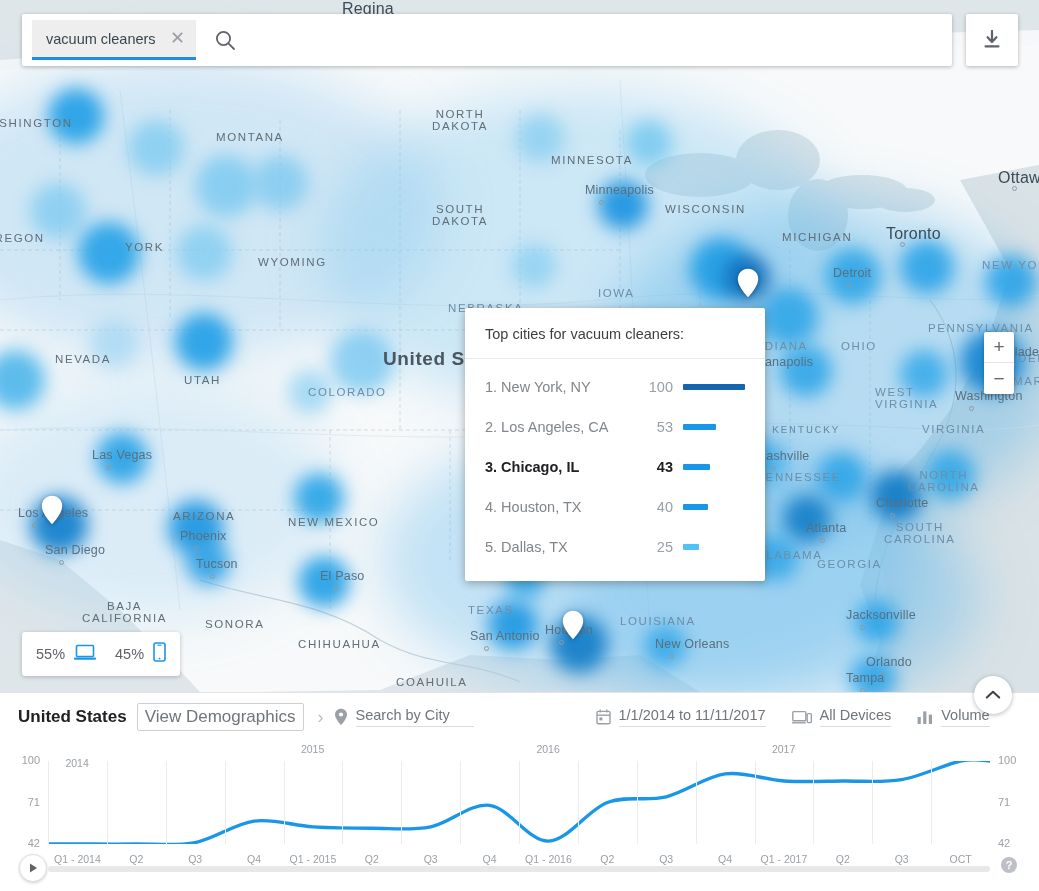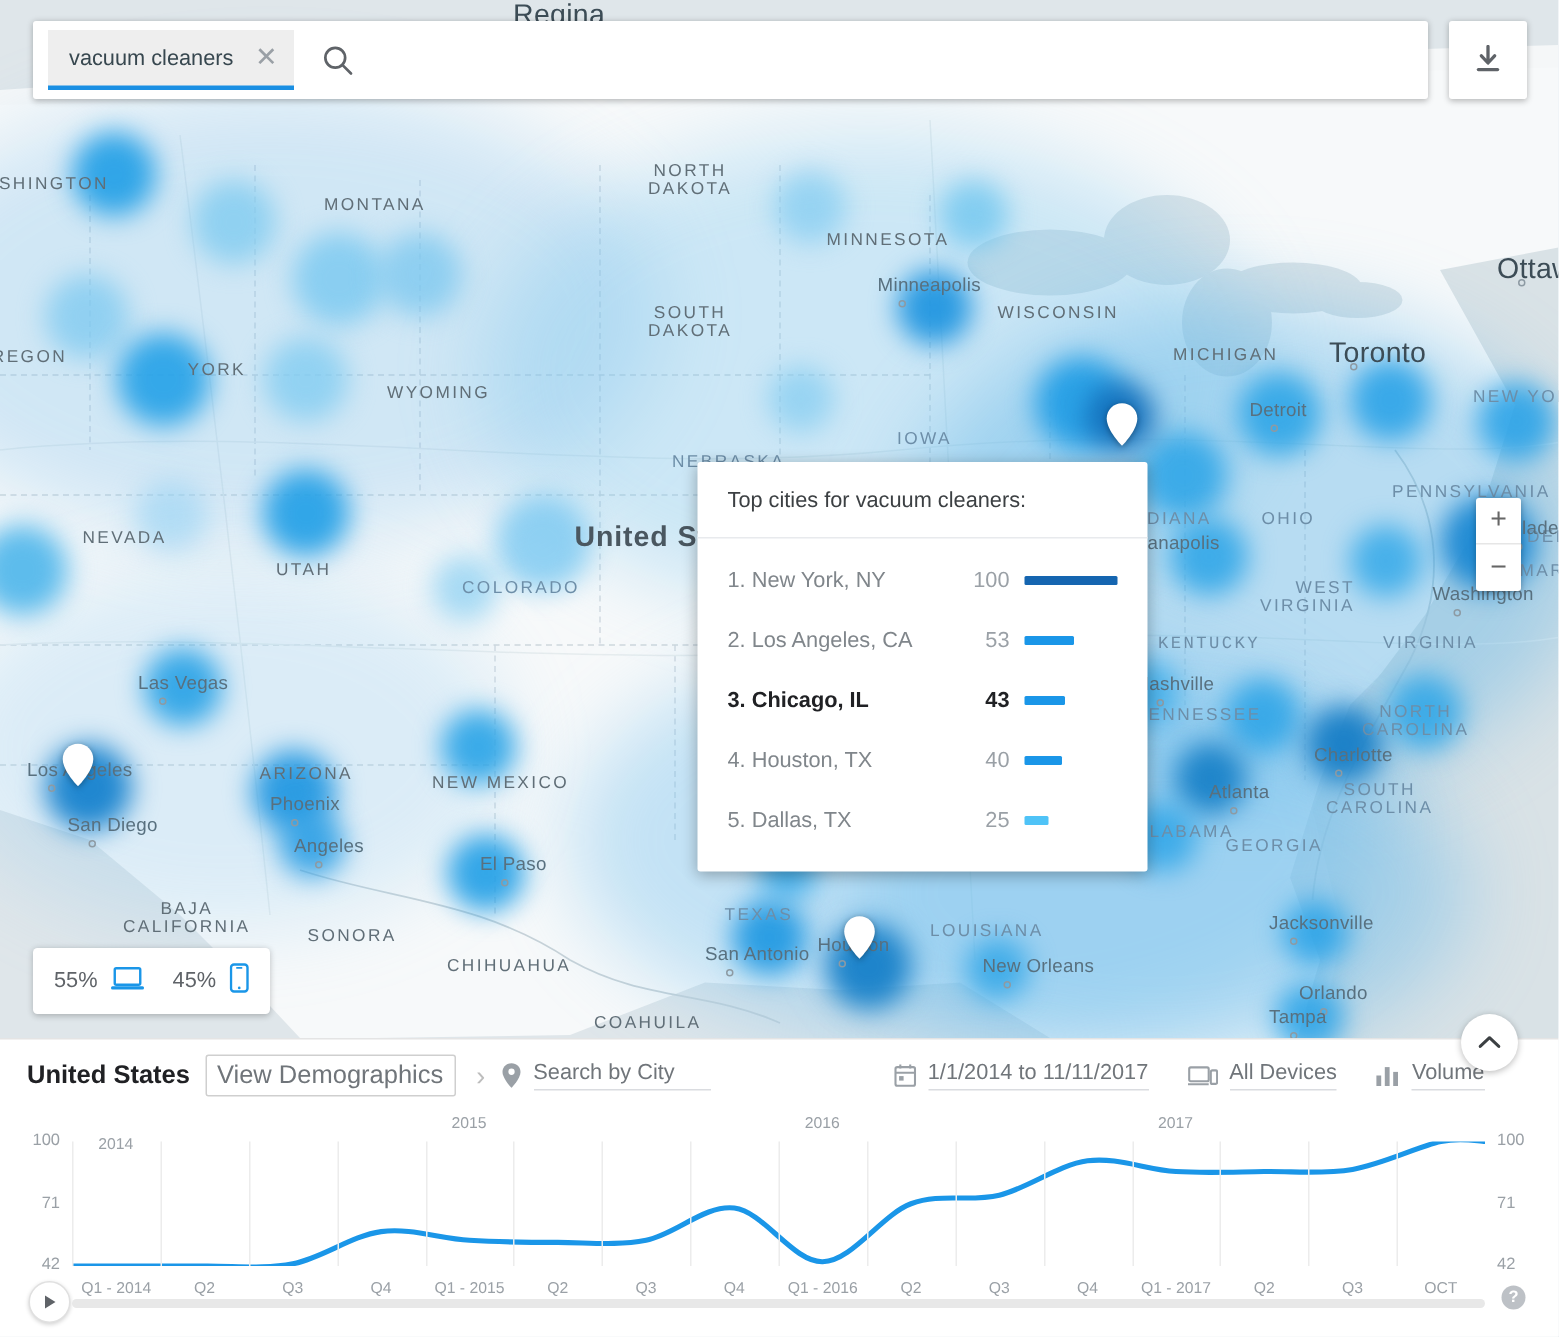--- a/index.html
+++ b/index.html
@@ -16,21 +16,21 @@
     background: #eaeff2; overflow: hidden;
   }
   .map-canvas { position: absolute; inset: 0; }
   .map-label {
     position: absolute; color: #5f6b72; letter-spacing: 1.6px;
     white-space: nowrap; pointer-events: none; font-weight: 400;
   }
   .map-label.state { font-size: 11.5px; color: #606e77; }
   .map-label.state-blue { color: #6d8ea8; }
   .map-label.city { letter-spacing: 0.2px; font-size: 12.5px; color: #58707f; }
-  .map-label.city-dark { letter-spacing: 0.2px; font-size: 19px; color: #3c4c56; }
+  .map-label.city-dark { letter-spacing: 0.2px; font-size: 16px; color: #3c4c56; }
   .map-label.country {
     font-size: 19px; font-weight: bold; color: #4a5760; letter-spacing: 0.6px;
   }
   .city-dot {
     position: absolute; width: 5px; height: 5px; border-radius: 50%;
     border: 1px solid #8d9aa3; background: transparent; pointer-events: none;
   }
 
   
   .blob {
@@ -304,29 +304,29 @@
         <div class="map-label state" style="left: 258px; top: 256px;">WYOMING</div>
         <div class="map-label state state-blue" style="left: 598px; top: 287px;">IOWA</div>
         <div class="map-label state state-blue" style="left: 448px; top: 302px;">NEBRASKA</div>
         <div class="map-label state" style="left: 55px; top: 353px;">NEVADA</div>
         <div class="map-label state" style="left: 184px; top: 374px;">UTAH</div>
         <div class="map-label state state-blue" style="left: 308px; top: 386px;">COLORADO</div>
         <div class="map-label state state-blue" style="left: 750px; top: 340px;">INDIANA</div>
         <div class="map-label state state-blue" style="left: 841px; top: 340px;">OHIO</div>
         <div class="map-label state state-blue" style="left: 928px; top: 322px;">PENNSYLVANIA</div>
         <div class="map-label state state-blue" style="left: 982px; top: 259px; text-align: center;">NEW YORK</div>
-        <div class="map-label state state-blue" style="left: 840px; top: 386px; text-align: right;">WEST<br>VIRGINIA</div>
+        <div class="map-label state state-blue" style="left: 875px; top: 386px; text-align: left;">WEST<br>VIRGINIA</div>
         <div class="map-label state state-blue" style="left: 772px; top: 423px; font-family: Liberation Mono, monospace;">KENTUCKY</div>
         <div class="map-label state state-blue" style="left: 922px; top: 423px;">VIRGINIA</div>
         <div class="map-label state state-blue" style="left: 757px; top: 471px;">TENNESSEE</div>
         <div class="map-label state state-blue" style="left: 908px; top: 469px; text-align: center;">NORTH<br>CAROLINA</div>
         <div class="map-label state state-blue" style="left: 884px; top: 521px; text-align: center;">SOUTH<br>CAROLINA</div>
         <div class="map-label state" style="left: 173px; top: 510px;">ARIZONA</div>
         <div class="map-label state" style="left: 288px; top: 516px; text-align: center;">NEW MEXICO</div>
-        <div class="map-label state state-blue" style="left: 468px; top: 604px; margin-left: 15px;">TEXAS</div>
+        <div class="map-label state state-blue" style="left: 468px; top: 604px;">TEXAS</div>
         <div class="map-label state state-blue" style="left: 620px; top: 615px;">LOUISIANA</div>
         <div class="map-label state state-blue" style="left: 757px; top: 549px;">ALABAMA</div>
         <div class="map-label state state-blue" style="left: 817px; top: 558px;">GEORGIA</div>
         <div class="map-label state" style="left: 82px; top: 600px; text-align: center;">BAJA<br>CALIFORNIA</div>
         <div class="map-label state" style="left: 205px; top: 618px;">SONORA</div>
         <div class="map-label state" style="left: 298px; top: 638px;">CHIHUAHUA</div>
         <div class="map-label state" style="left: 396px; top: 676px;">COAHUILA</div>
         <div class="map-label state state-blue" style="left: 1013px; top: 375px;">MARYLAND</div>
         <div class="map-label state state-blue" style="left: 1018px; top: 352px;">DELAWARE</div>
       </div>
@@ -348,21 +348,21 @@
         <div class="map-label city" style="left: 955px; top: 389px;">Washington</div>
         <div class="city-dot" style="left: 969px; top: 406px;"></div>
         <div class="map-label city" style="left: 92px; top: 448px;">Las Vegas</div>
         <div class="city-dot" style="left: 106px; top: 465px;"></div>
         <div class="map-label city" style="left: 18px; top: 506px;">Los Angeles</div>
         <div class="city-dot" style="left: 32px; top: 523px;"></div>
         <div class="map-label city" style="left: 45px; top: 543px;">San Diego</div>
         <div class="city-dot" style="left: 59px; top: 560px;"></div>
         <div class="map-label city" style="left: 180px; top: 529px;">Phoenix</div>
         <div class="city-dot" style="left: 194px; top: 546px;"></div>
-        <div class="map-label city" style="left: 196px; top: 557px;">Angeles</div>
+        <div class="map-label city" style="left: 196px; top: 557px;">Tucson</div>
         <div class="city-dot" style="left: 210px; top: 574px;"></div>
         <div class="map-label city" style="left: 320px; top: 569px;">El Paso</div>
         <div class="city-dot" style="left: 334px; top: 586px;"></div>
         <div class="map-label city" style="left: 470px; top: 629px;">San Antonio</div>
         <div class="city-dot" style="left: 484px; top: 646px;"></div>
         <div class="map-label city" style="left: 545px; top: 623px;">Houston</div>
         <div class="city-dot" style="left: 559px; top: 640px;"></div>
         <div class="map-label city" style="left: 655px; top: 637px;">New Orleans</div>
         <div class="city-dot" style="left: 669px; top: 654px;"></div>
         <div class="map-label city" style="left: 757px; top: 449px;">Nashville</div>

